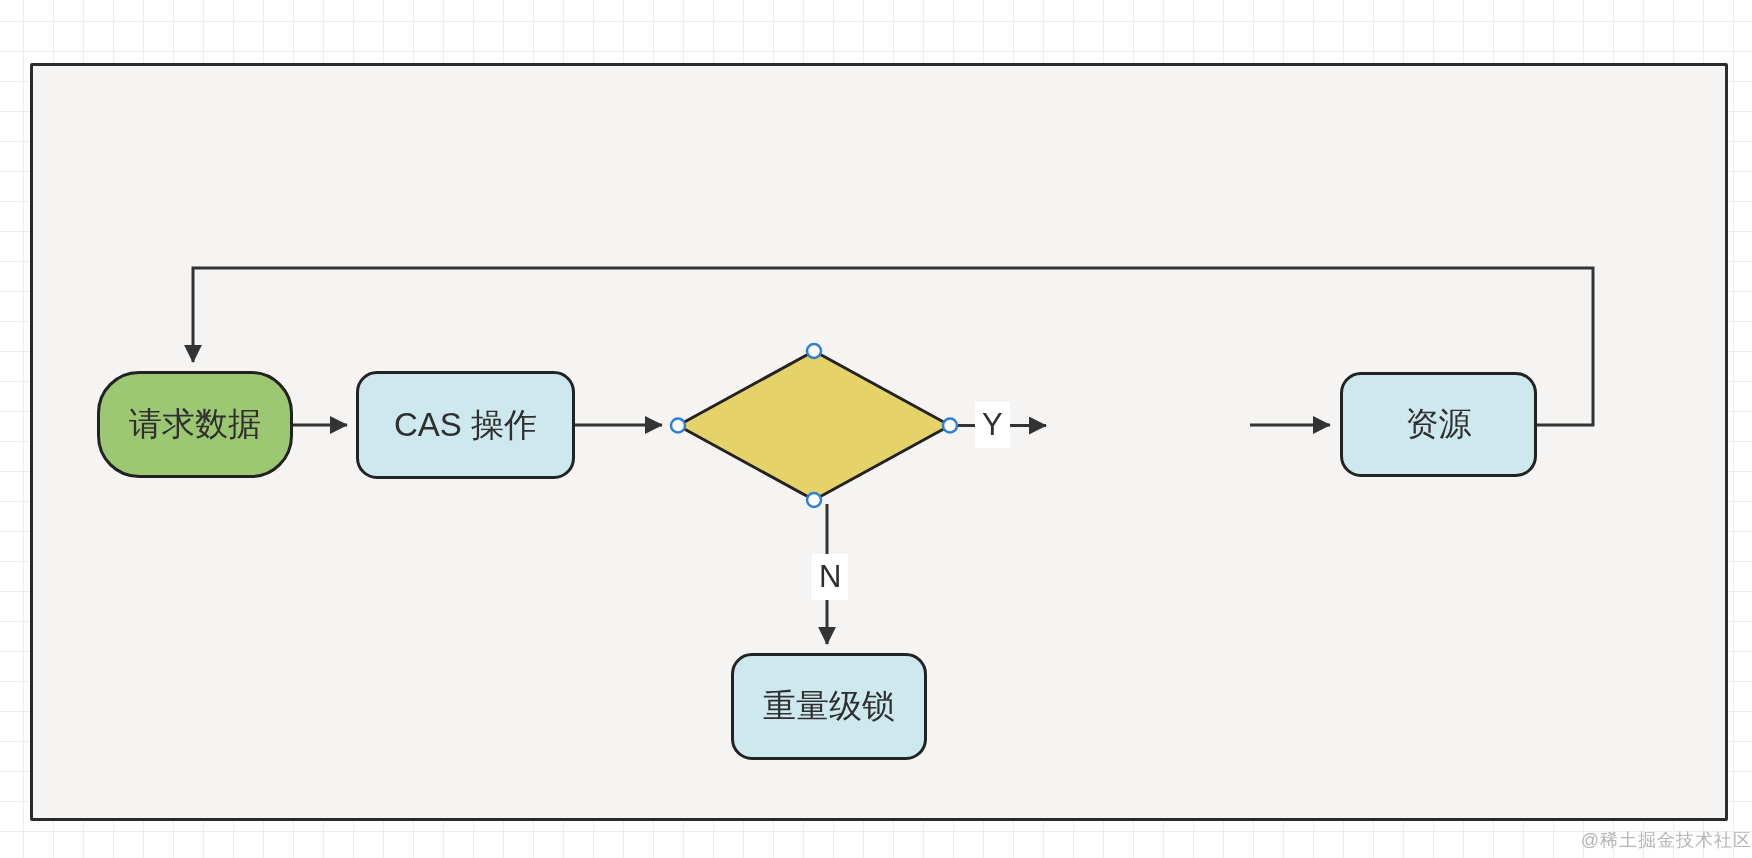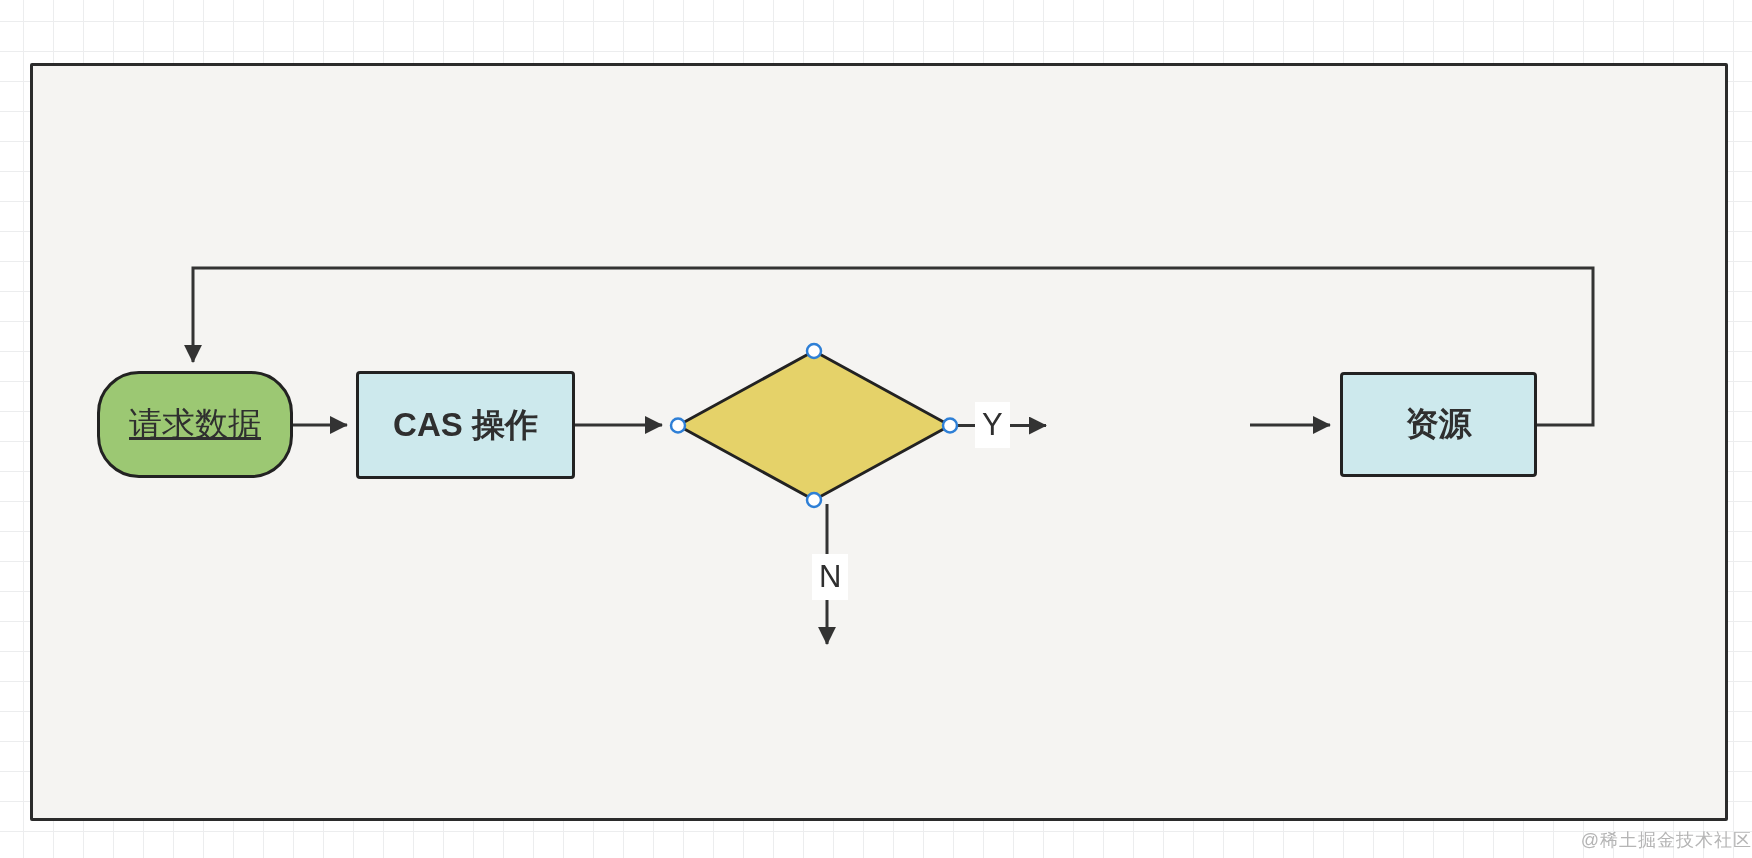--- a/index.html
+++ b/index.html
@@ -41,22 +41,22 @@
     display: flex;
     align-items: center;
     justify-content: center;
     border: 3px solid #222222;
     color: #2f2f2f;
     font-size: 33px;
     z-index: 2;
   }
   .node .label { pointer-events: none; }
 
-  .rect-node { background: #cde9ed; border-radius: 4px; font-weight: bold; }
-  .stadium-node { background: #9cc873; border-radius: 42px; text-decoration: underline; }
+  .rect-node { background: #cde9ed; border-radius: 21px; }
+  .stadium-node { background: #9cc873; border-radius: 42px; }
 
   .node-request  { left: 97px;  top: 371px; width: 196px; height: 107px; }
   .node-cas      { left: 356px; top: 371px; width: 219px; height: 108px; }
   .node-os       { left: 1056px; top: 372px; width: 194px; height: 106px; }
   .node-resource { left: 1340px; top: 372px; width: 197px; height: 105px; justify-content: center; }
   .node-heavy    { left: 731px; top: 653px; width: 196px; height: 107px; }
 
   .edges-layer {
     position: absolute;
     left: 0; top: 0;
@@ -115,20 +115,23 @@
 
   <div class="node rect-node node-cas">
     <span class="label">CAS 操作</span>
   </div>
 
 
   <div class="node rect-node node-resource">
     <span class="label">资源</span>
   </div>
 
+  <div class="node rect-node node-heavy">
+    <span class="label">重量级锁</span>
+  </div>
 
   <svg class="edges-layer" width="1752" height="858" viewBox="0 0 1752 858" xmlns="http://www.w3.org/2000/svg">
     <defs>
       <marker id="arrow" viewBox="0 0 10 10" refX="9.5" refY="5" markerWidth="6" markerHeight="6" orient="auto-start-reverse" markerUnits="strokeWidth">
         <path d="M0,0 L10,5 L0,10 z" fill="#333333"></path>
       </marker>
     </defs>
 
     <polygon points="814,351 950,425.5 814,500 678,425.5" fill="#E5D269" stroke="#222222" stroke-width="3" stroke-linejoin="round"></polygon>
 

